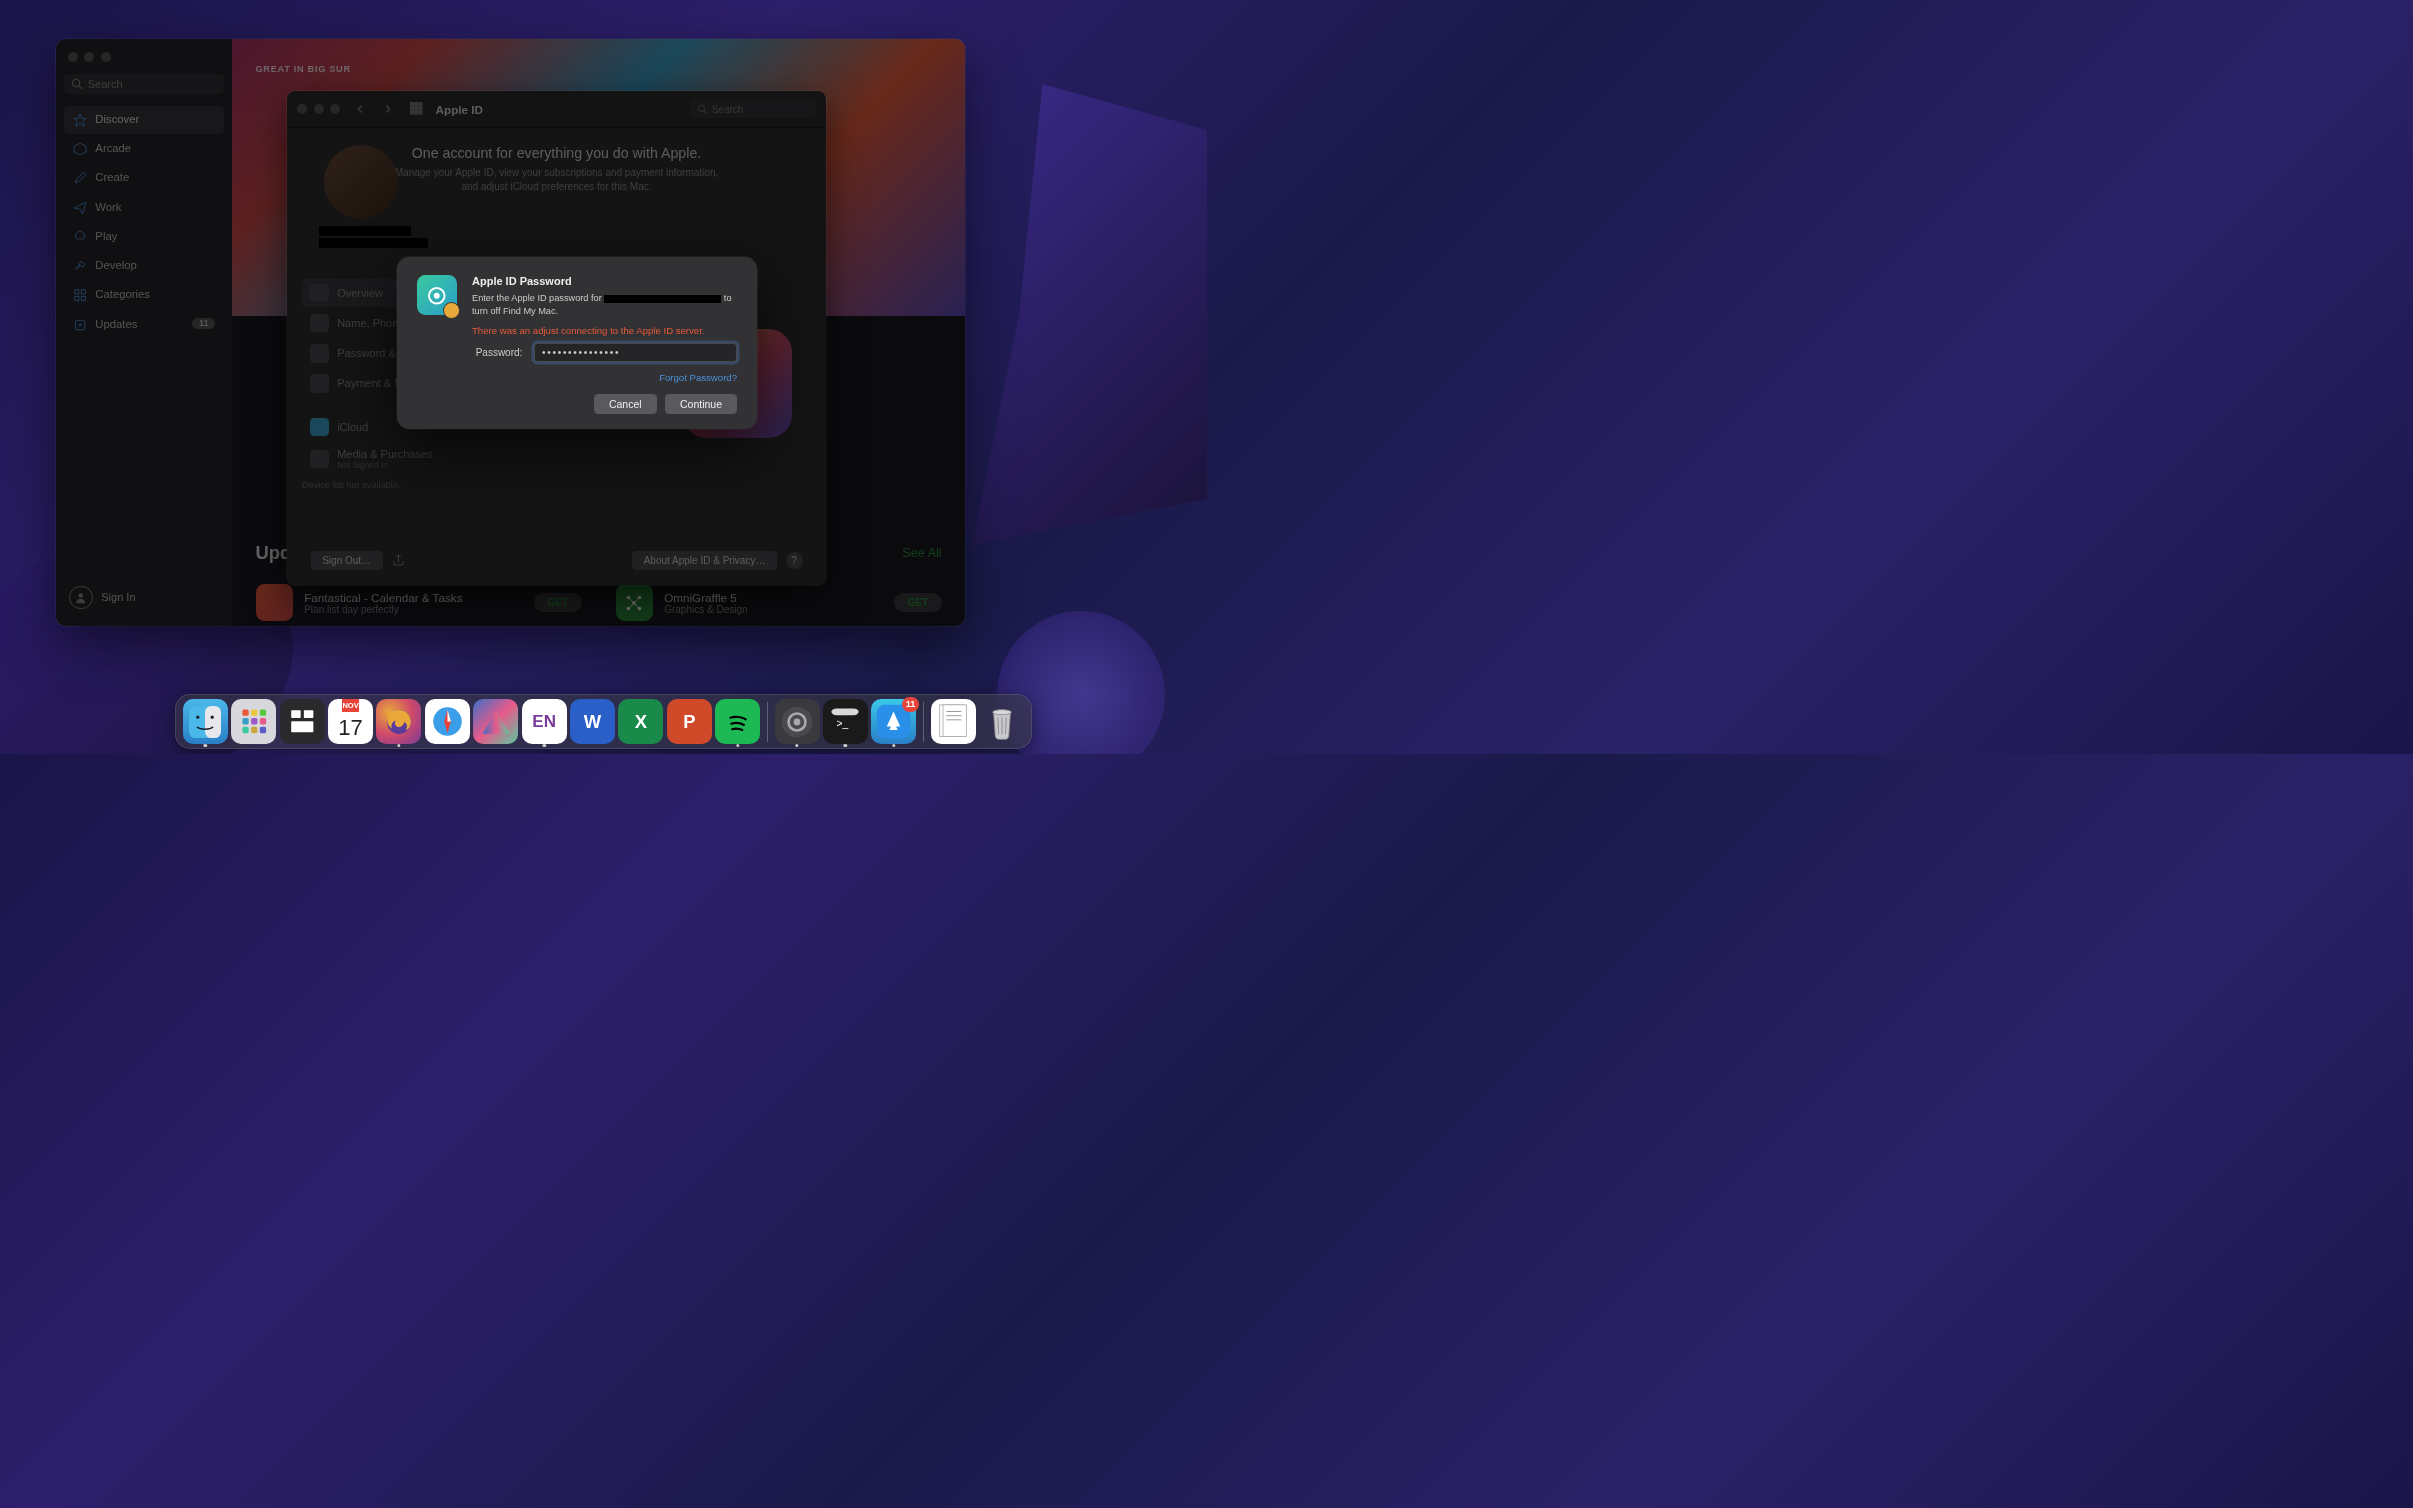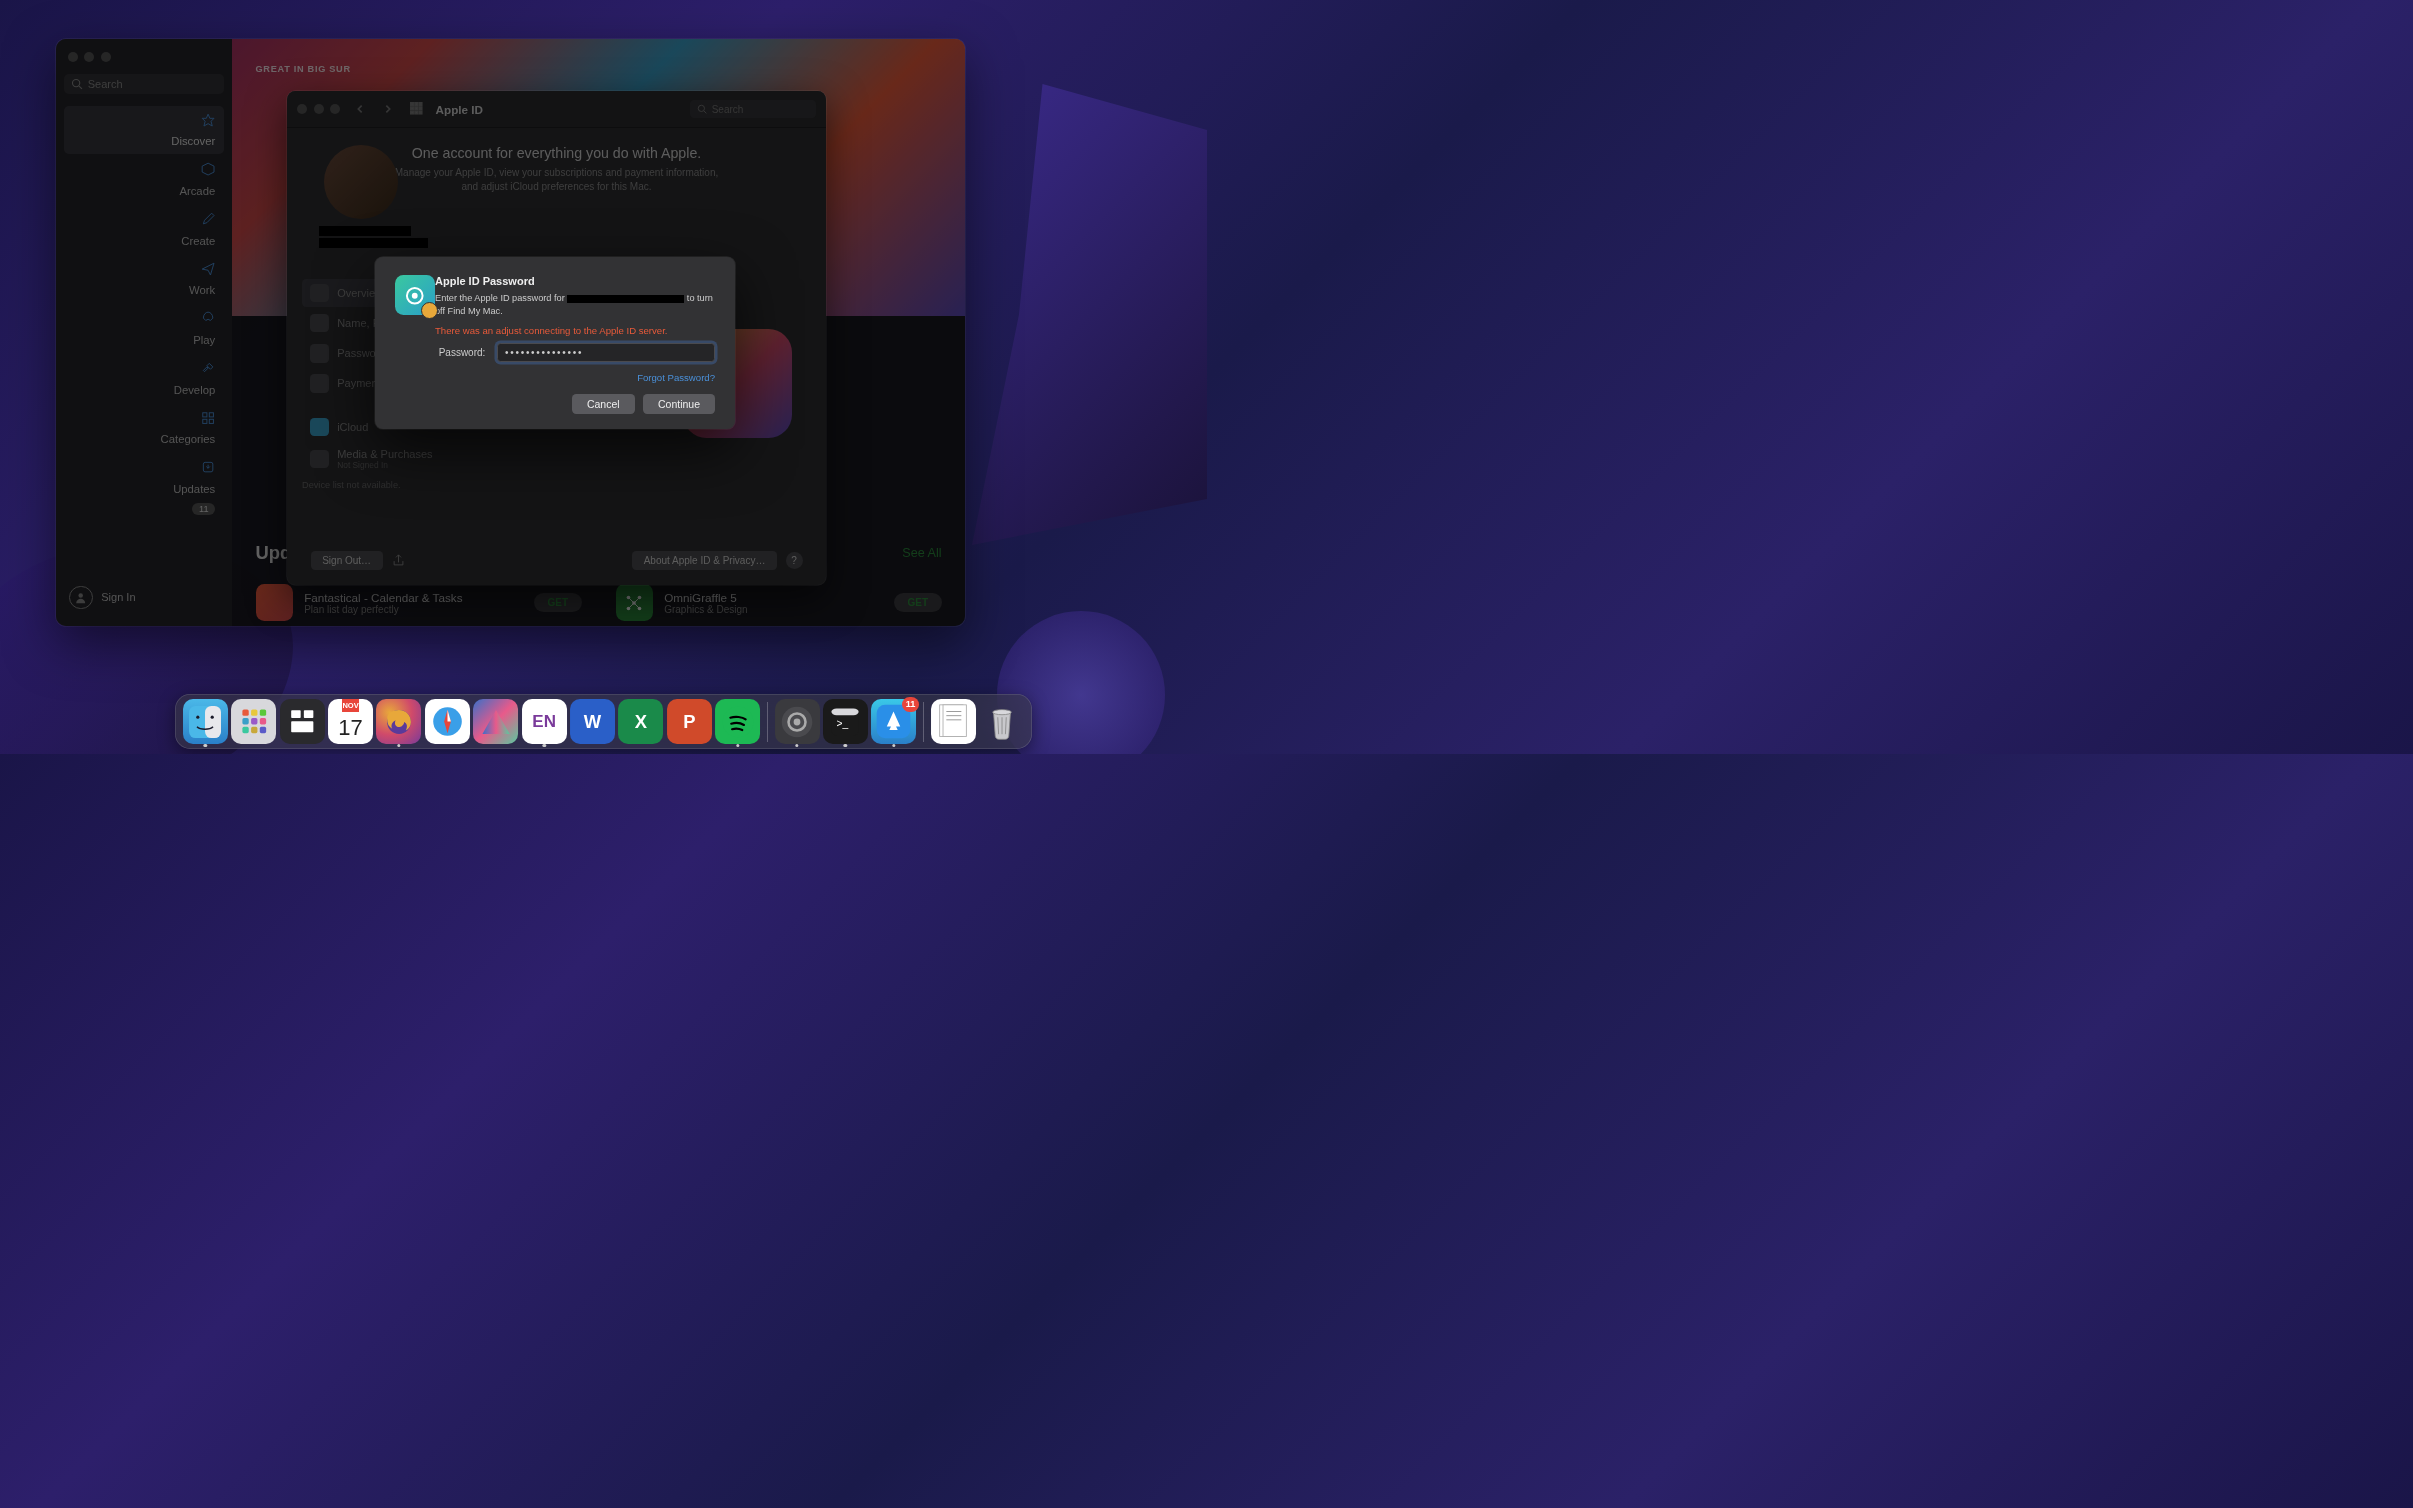--- a/index.html
+++ b/index.html
@@ -42,23 +42,23 @@
 .traffic .c1{background:#555;} .traffic .c2{background:#555;} .traffic .c3{background:#555;}
 .as-search {
   display:flex; align-items:center; gap:5px;
   background: rgba(60,60,64,0.6);
   border-radius:5px; padding:4.2px 6.7px; margin-bottom:11.7px;
   color:#888; font-size:11px;
 }
 .as-search svg{width:11.7px;height:11.7px;fill:#888;}
 .as-nav {list-style:none; display:flex; flex-direction:column; gap:1.7px;}
 .as-nav-item {
-  display:flex; align-items:flex-end; gap:8.4px;
+  display:flex; align-items:flex-start; gap:8.4px;
   padding:6.7px 8.4px; border-radius:5px;
-  color:#4a90d9; font-size:11.3px; cursor:pointer;flex-direction:column;
+  color:#4a90d9; font-size:11.3px; cursor:pointer;
 }
 .as-nav-item.active {background: rgba(90,90,100,0.35); color:#bbb;}
 .as-nav-item .label{color:#bbb;}
 .as-nav-item.active .label{color:#ddd;}
 .as-nav-item svg{width:14.2px;height:14.2px;fill:none;stroke:#4a90d9;stroke-width:1.6;}
 .badge {
   margin-left:auto; background:#555; color:#ddd; border-radius:8.4px;
   padding:0.8px 6.7px; font-size:9.2px;
 }
 .signin-footer {
@@ -162,28 +162,28 @@
 
 .sp-side-icon {
   position:absolute; right:34px; top:201px;
   width:109px;height:109px;border-radius:23.5px;
   background:linear-gradient(135deg,#e8a83a,#d04a6a,#5a4ab8);
 }
 
 
 .modal {
   position:absolute;
-  left:375px; top:257px;
+  left:397px; top:257px;
   width:360px;
   background:#323234;
-  border-radius:8px;
+  border-radius:13px;
   box-shadow: 0 21px 59px rgba(0,0,0,0.7), 0 0 0 0.8px rgba(255,255,255,0.1);
   z-index:30;
   padding:18.4px 20px 15px 20px;
-  display:flex; 
+  display:flex; gap:15px;
 }
 .modal-icon {
   width:40px;height:40px;flex-shrink:0;
   background:linear-gradient(135deg,#3ac89f,#2a9fc8);
   border-radius:8.4px;
   display:flex;align-items:center;justify-content:center;
   position:relative;
 }
 .modal-icon::after{
   content:'';position:absolute;right:-3.4px;bottom:-3.4px;

